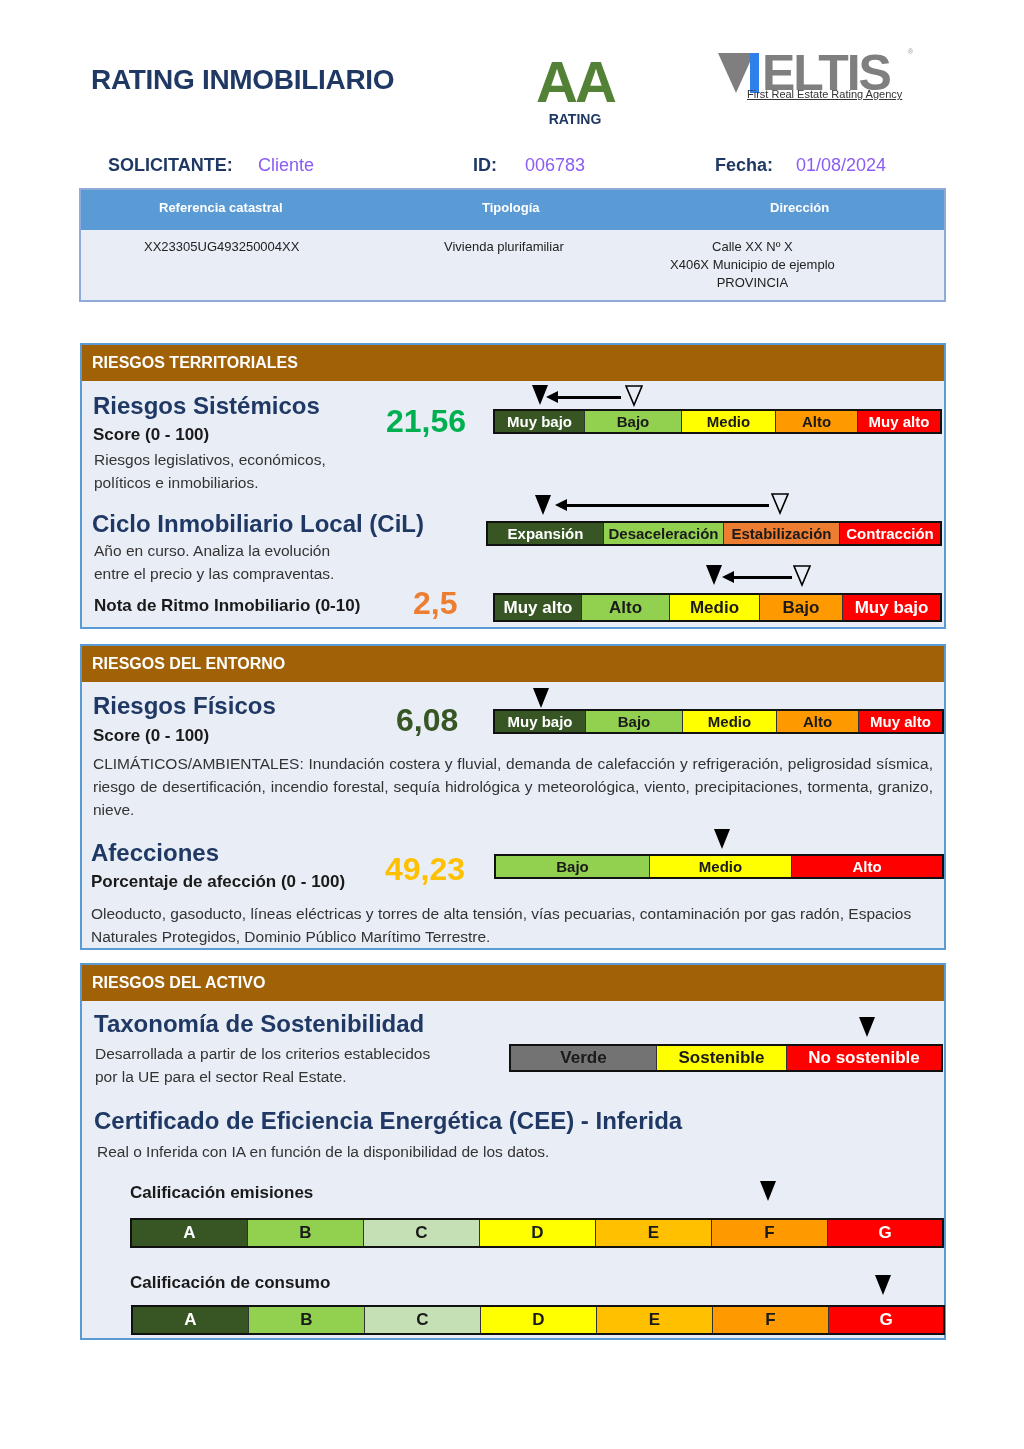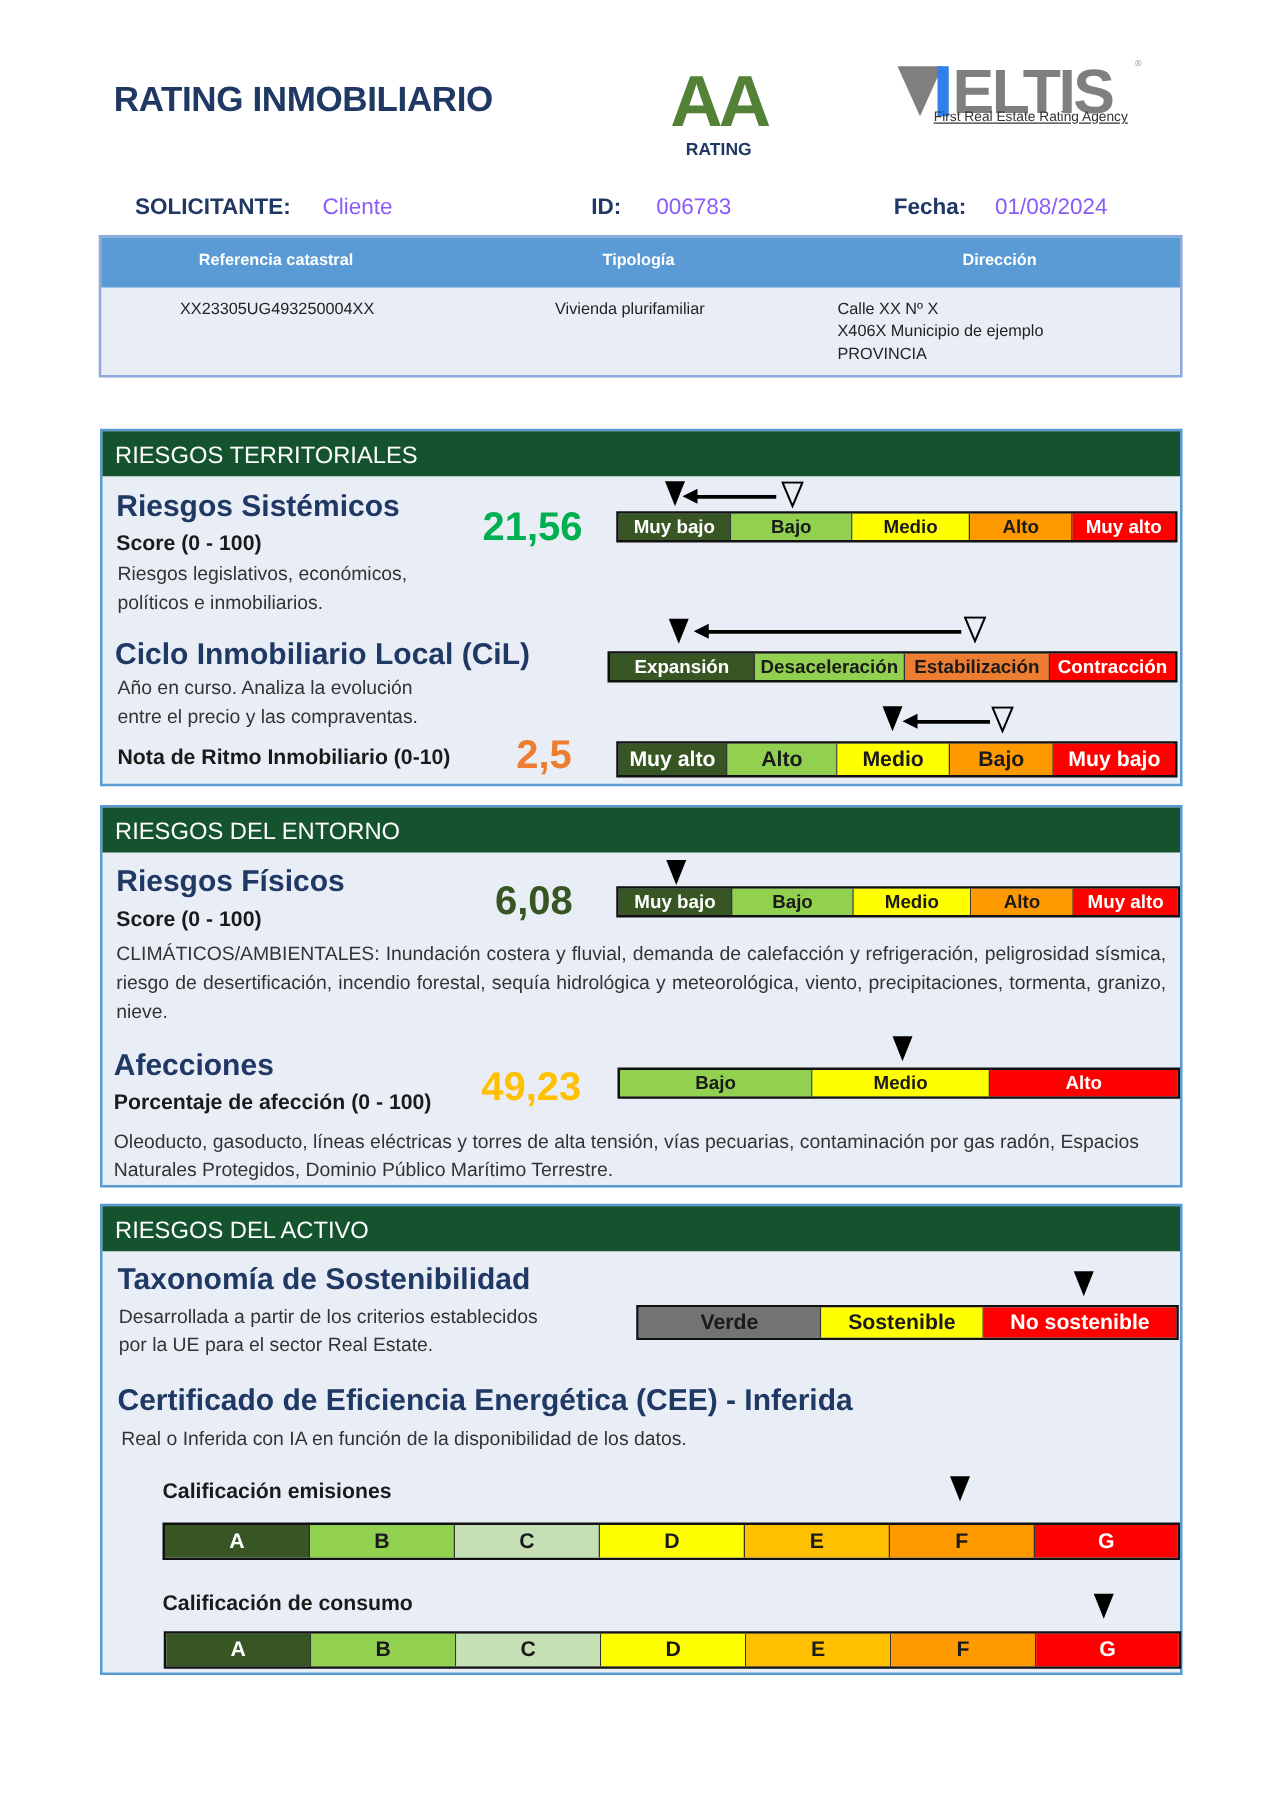--- a/index.html
+++ b/index.html
@@ -22,25 +22,25 @@
   .logo-tag { position: absolute; left: 31px; top: 40px; font-size: 11px; color: #333; white-space: nowrap; text-decoration: underline; }
 
   .meta { top: 155px; font-size: 18px; }
   .meta-label { font-weight: bold; color: #1f3864; }
   .meta-value { color: #8b5cf6; }
 
   
   .info { left: 79px; top: 188px; width: 867px; height: 114px; border: 2px solid #8eaadb; background: #e9eef6; }
   .info-head { position: absolute; left: 0; top: 0; width: 100%; height: 40px; background: #5b9bd5; }
   .info-head span { position: absolute; top: 10px; font-size: 13px; font-weight: bold; color: #fff; }
-  .info-cell { position: absolute; top: 48px; font-size: 13px; color: #222; line-height: 18px; }
+  .info-cell { position: absolute; top: 48px; font-size: 13px; color: #222; line-height: 18px; text-align: center; }
 
   
   .section { left: 80px; width: 866px; border: 2px solid #5b9bd5; background: #e9eef6; }
-  .section-head { height: 36px; background: #14532d; color: #fff; font-size: 19px; font-weight: normal; padding: 9px 10px; }
+  .section-head { height: 36px; background: #a16207; color: #fff; font-size: 16px; font-weight: bold; padding: 9px 10px; }
 
   .h2 { font-size: 24px; font-weight: bold; color: #1f3864; }
   .h3 { font-size: 17px; font-weight: bold; color: #1a1a1a; }
   .desc { font-size: 15.5px; color: #333; line-height: 23px; }
   .score { font-size: 32px; font-weight: bold; }
 
   
   .bar { display: flex; border: 2px solid #111; height: 25px; }
   .seg { height: 100%; display: flex; align-items: center; justify-content: center; font-size: 15px; font-weight: bold; border-right: 1px solid #333; white-space: nowrap; }
   .seg:last-child { border-right: none; }

